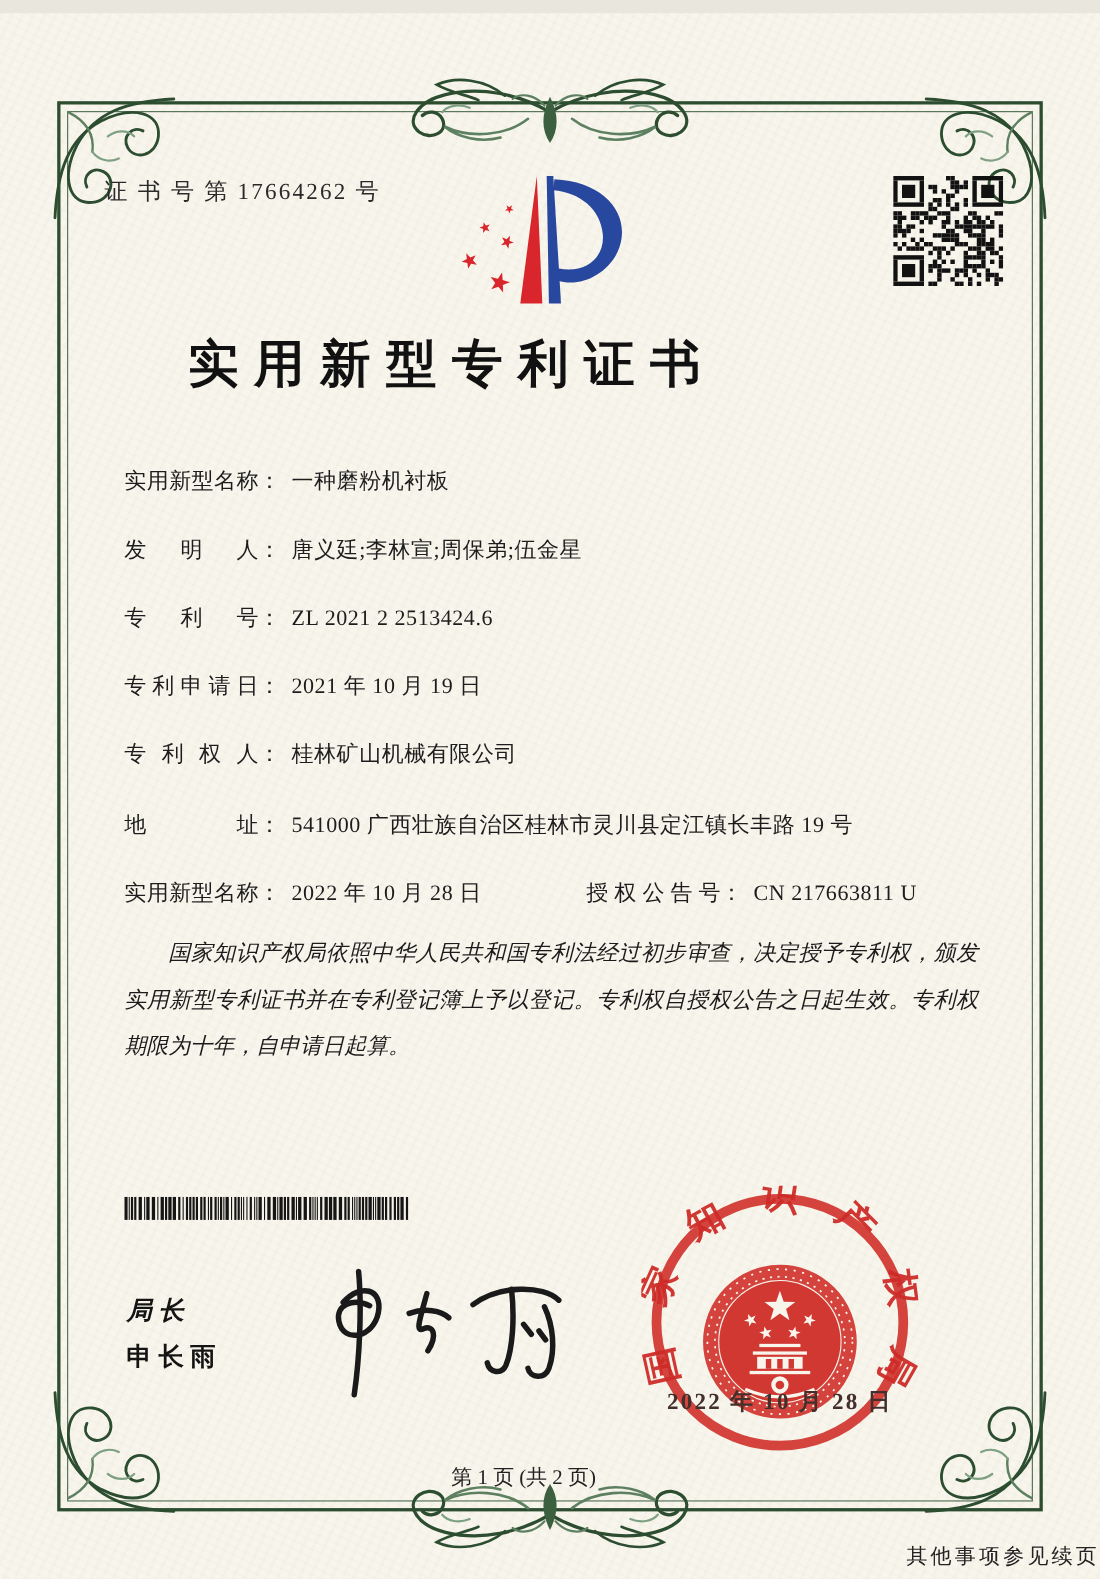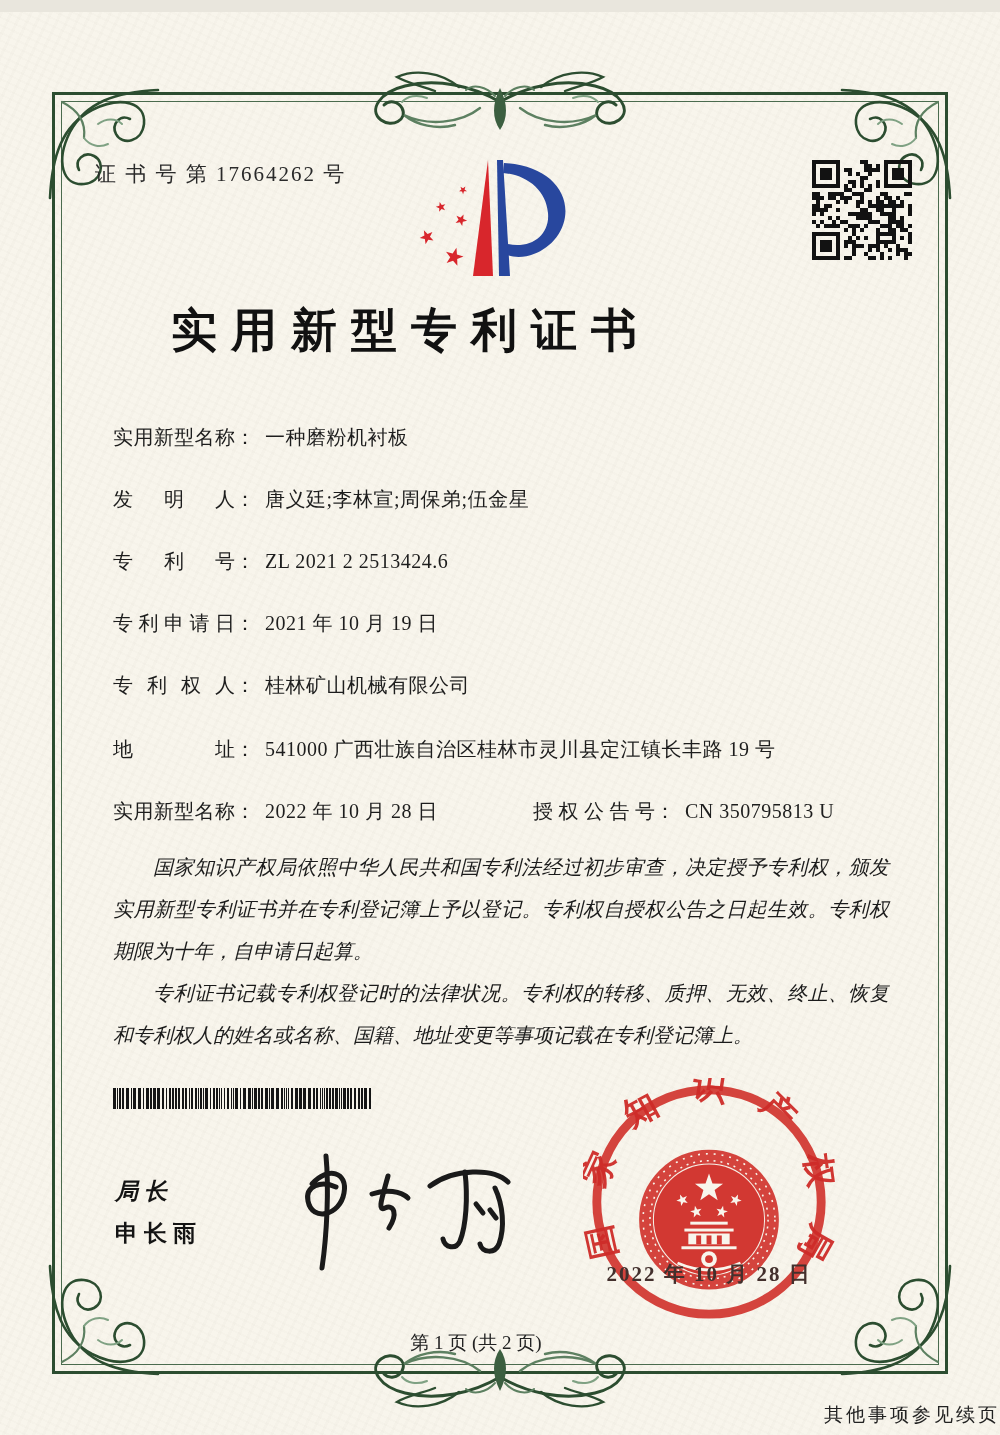--- a/index.html
+++ b/index.html
@@ -385,26 +385,25 @@
   <div class="frow" style="top:598px;">
     <span class="flabel">专利申请日</span><span class="fcolon">：</span><span class="fvalue">2021 年 10 月 19 日</span>
   </div>
   <div class="frow" style="top:660px;">
     <span class="flabel">专利权人</span><span class="fcolon">：</span><span class="fvalue">桂林矿山机械有限公司</span>
   </div>
   <div class="frow" style="top:724px;">
     <span class="flabel">地址</span><span class="fcolon">：</span><span class="fvalue">541000 广西壮族自治区桂林市灵川县定江镇长丰路 19 号</span>
   </div>
   <div class="frow" style="top:786px;">
-    <span class="flabel">实用新型名称</span><span class="fcolon">：</span><span class="fvalue wide">2022 年 10 月 28 日</span><span class="flabel">授权公告号</span><span class="fcolon">：</span><span class="fvalue">CN 350795813 U</span>
+    <span class="flabel">实用新型名称</span><span class="fcolon">：</span><span class="fvalue wide">2022 年 10 月 28 日</span><span class="flabel">授权公告号</span><span class="fcolon">：</span><span class="fvalue">CN 217663811 U</span>
   </div>
 
   <div class="body-text">
     <p>国家知识产权局依照中华人民共和国专利法经过初步审查，决定授予专利权，颁发实用新型专利证书并在专利登记簿上予以登记。专利权自授权公告之日起生效。专利权期限为十年，自申请日起算。</p>
-    <p>专利证书记载专利权登记时的法律状况。专利权的转移、质押、无效、终止、恢复和专利权人的姓名或名称、国籍、地址变更等事项记载在专利登记簿上。</p>
   </div>
 
   <div class="barcode"><svg id="barcode-svg" viewBox="0 0 266 21" preserveAspectRatio="none">
         <g fill="#151515">
           <rect x="0" y="0" width="3" height="21"></rect>
           <rect x="4" y="0" width="1" height="21"></rect>
           <rect x="6" y="0" width="2" height="21"></rect>
           <rect x="9" y="0" width="2" height="21"></rect>
           <rect x="13" y="0" width="3" height="21"></rect>
           <rect x="18" y="0" width="1" height="21"></rect>

